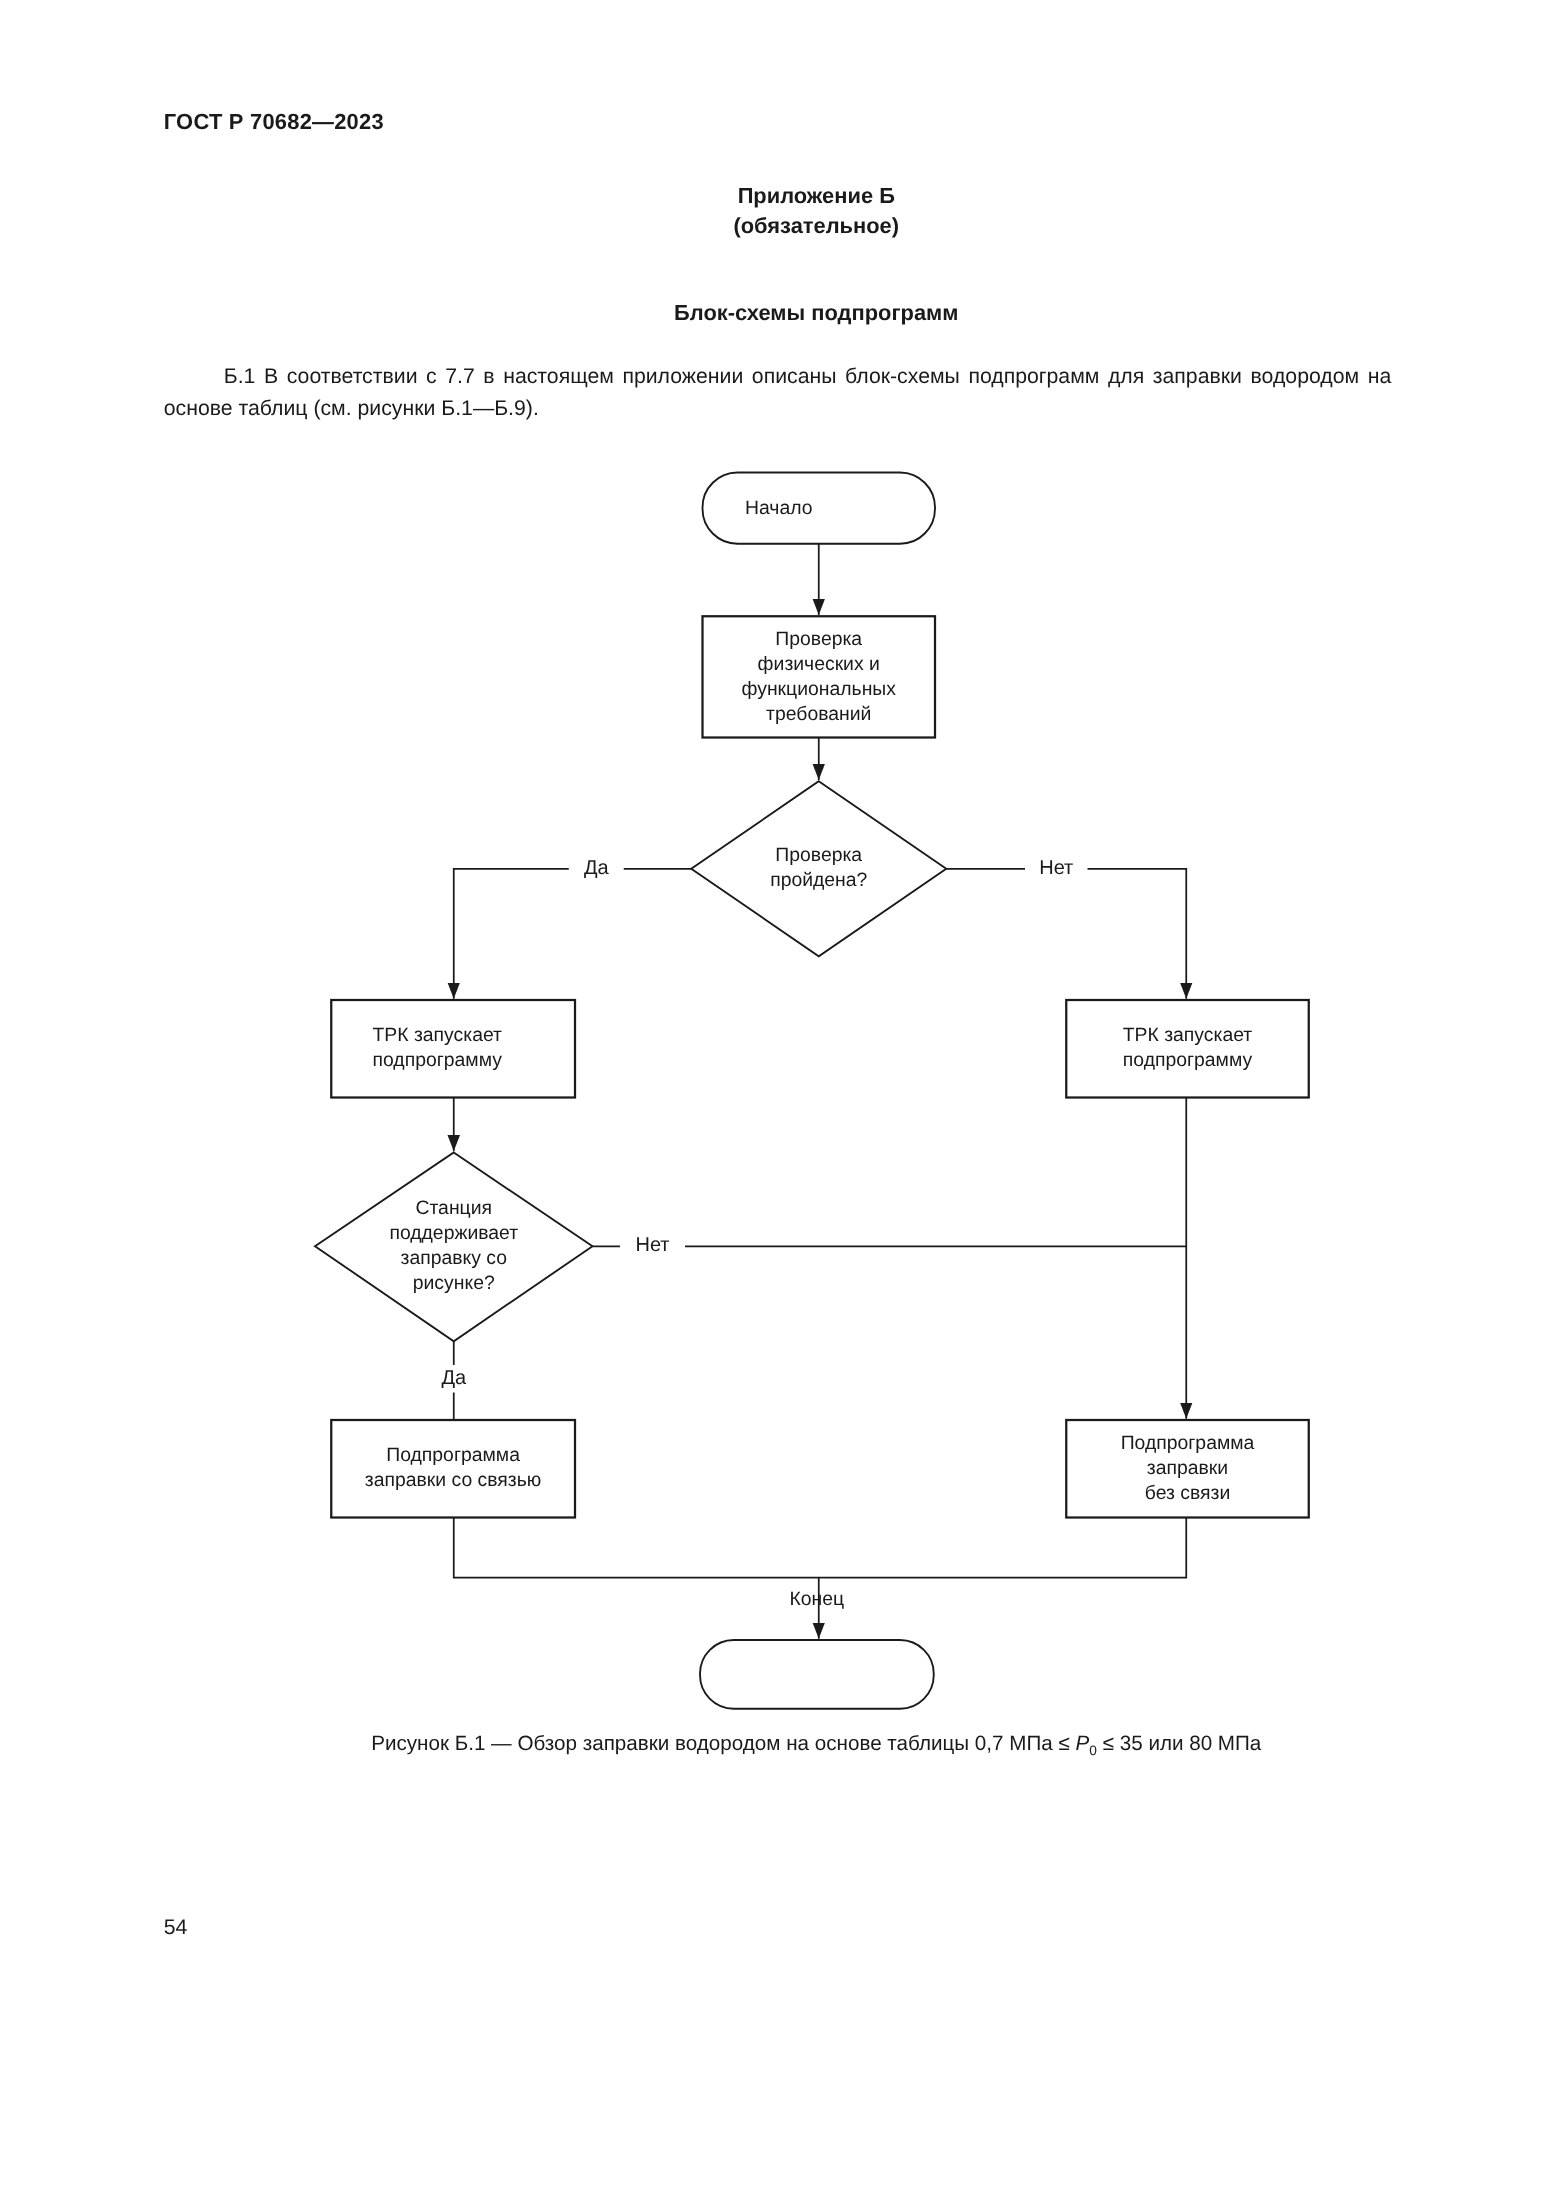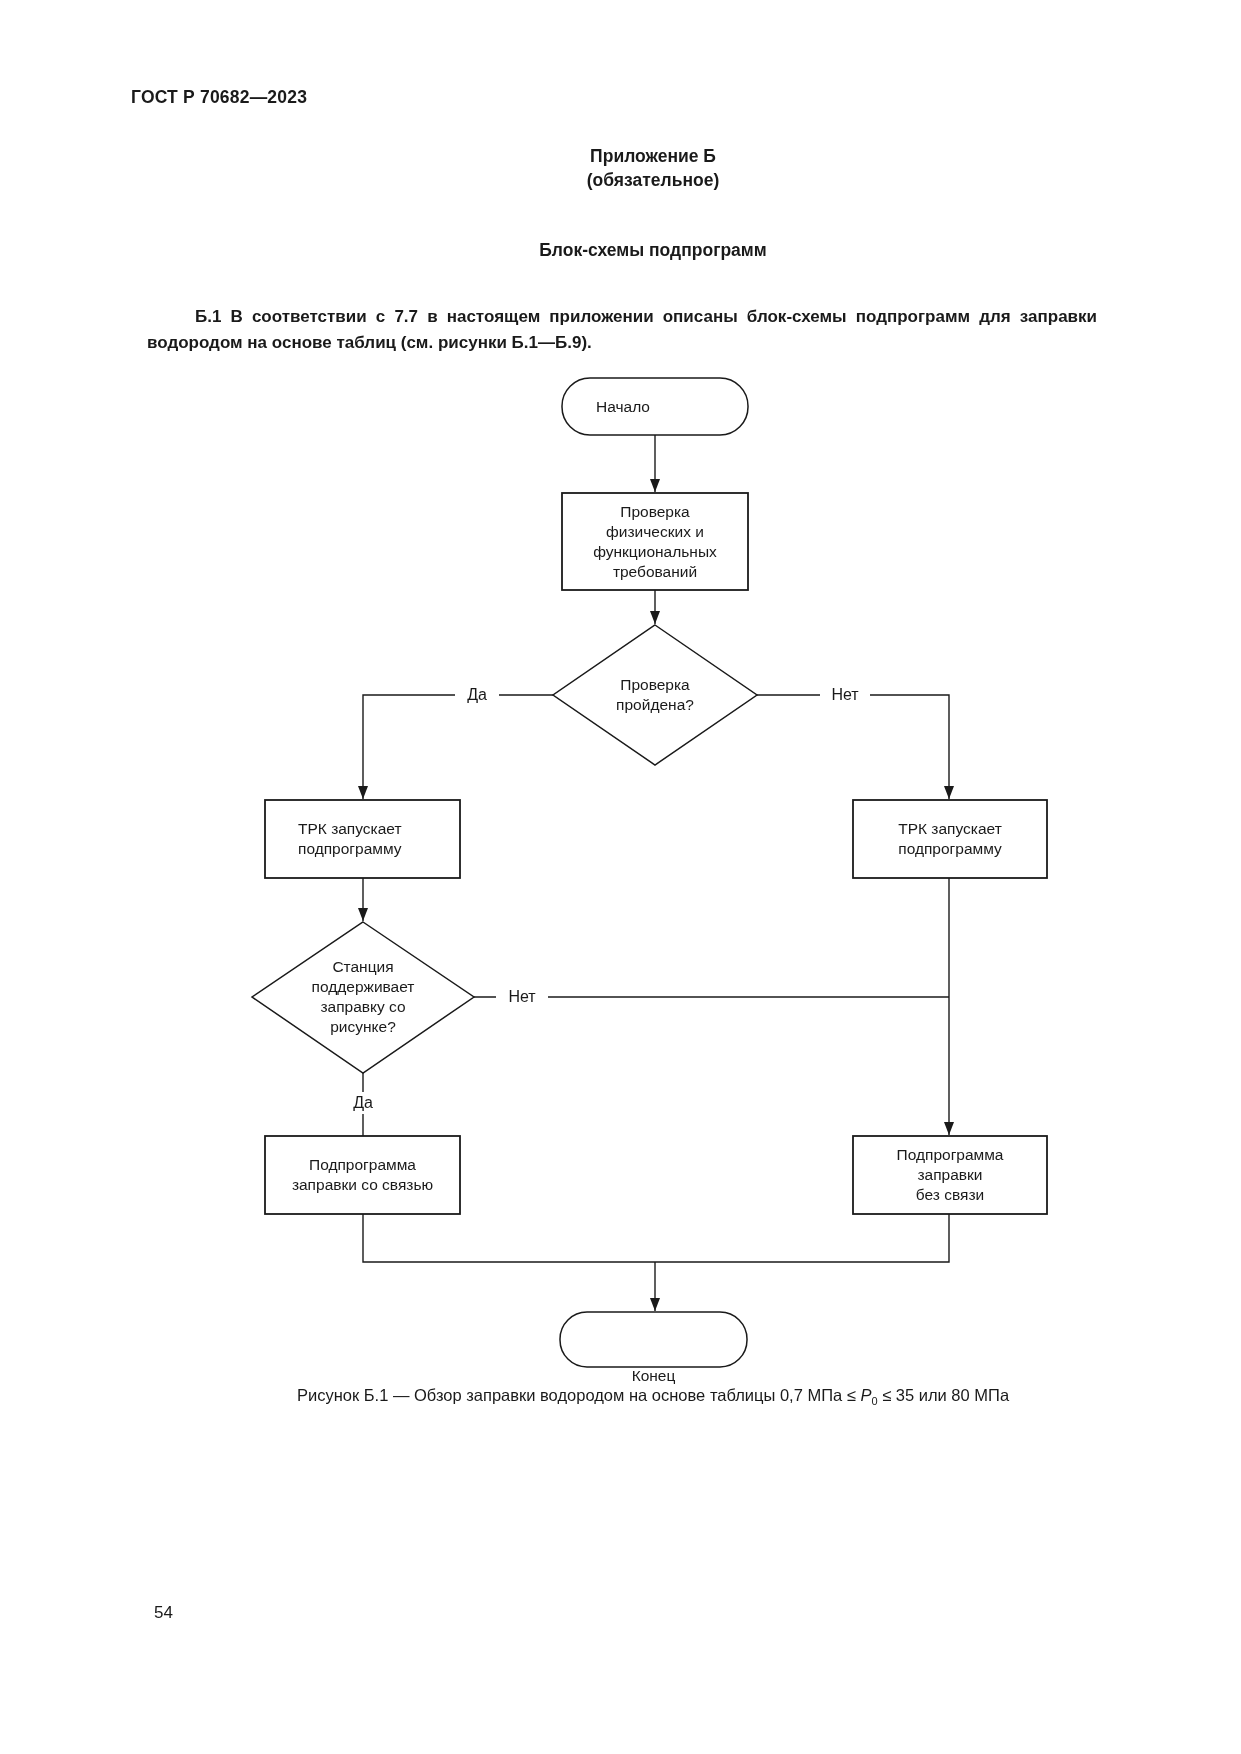--- a/index.html
+++ b/index.html
@@ -19,21 +19,21 @@
     position: absolute; left: 60px; width: 1186px;
     text-align: center; font-weight: bold; font-size: 17.5px;
   }
   .appendix-title { top: 146px; }
   .appendix-subtitle { top: 170px; }
   .section-heading { top: 240px; }
   .body-text {
     position: absolute; left: 131px; top: 288px; width: 982px;
     font-size: 17px; line-height: 26px;
   }
-  .body-text p { margin: 16px; text-indent: 48px; text-align: justify; font-weight: bold; }
+  .body-text p { margin: 0; text-indent: 48px; text-align: justify; }
   .flow-svg { position: absolute; left: 0; top: 0; width: 1241px; height: 1754px; }
   .lbl {
     position: absolute;
     display: flex; align-items: center; justify-content: center;
     text-align: center;
     font-size: 15.5px; line-height: 20px;
     white-space: pre-line;
   }
   .lbl.left-align {
     justify-content: flex-start; text-align: left;
@@ -43,23 +43,22 @@
     position: absolute; display: flex; align-items: center; justify-content: center;
     background: #ffffff; font-size: 16px; line-height: 20px; text-align: center;
   }
   .fig-caption {
     position: absolute; left: 60px; top: 1386px; width: 1186px;
     text-align: center; font-size: 16.5px;
   }
   .fig-caption i { font-style: italic; }
   .fig-caption sub { font-size: 11px; }
   .page-number {
-    position: absolute; left: 131px; top: 1603px;
+    position: absolute; left: 131px; top: 1532px;
     font-size: 17px;
-    margin-left: 23px;
   }
 </style>
 </head>
 <body>
 
 <div class="doc-code">ГОСТ Р 70682—2023</div>
 <div class="centered-line appendix-title">Приложение Б</div>
 <div class="centered-line appendix-subtitle">(обязательное)</div>
 <div class="centered-line section-heading">Блок-схемы подпрограмм</div>
 
@@ -117,19 +116,19 @@
 поддерживает
 заправку со
 рисунке?</div>
 <div class="edge-lbl" style="left:496px; top:986px; width:52px; height:22px;">Нет</div>
 <div class="edge-lbl" style="left:341px; top:1092px; width:44px; height:22px;">Да</div>
 <div class="lbl" style="left:265px; top:1136px; width:195px; height:78px;">Подпрограмма
 заправки со связью</div>
 <div class="lbl" style="left:853px; top:1136px; width:194px; height:78px;">Подпрограмма
 заправки
 без связи</div>
-<div class="lbl" style="left:560px; top:1356px; width:187px; height:39px;">Конец</div>
+<div class="lbl" style="left:560px; top:1260px; width:187px; height:39px;">Конец</div>
 
 <div class="fig-caption">
   <span>Рисунок Б.1 — Обзор заправки водородом на основе таблицы 0,7 МПа ≤ </span><i>P</i><sub>0</sub><span> ≤ 35 или 80 МПа</span>
 </div>
 
 <div class="page-number">54</div>
 
 </body></html>

